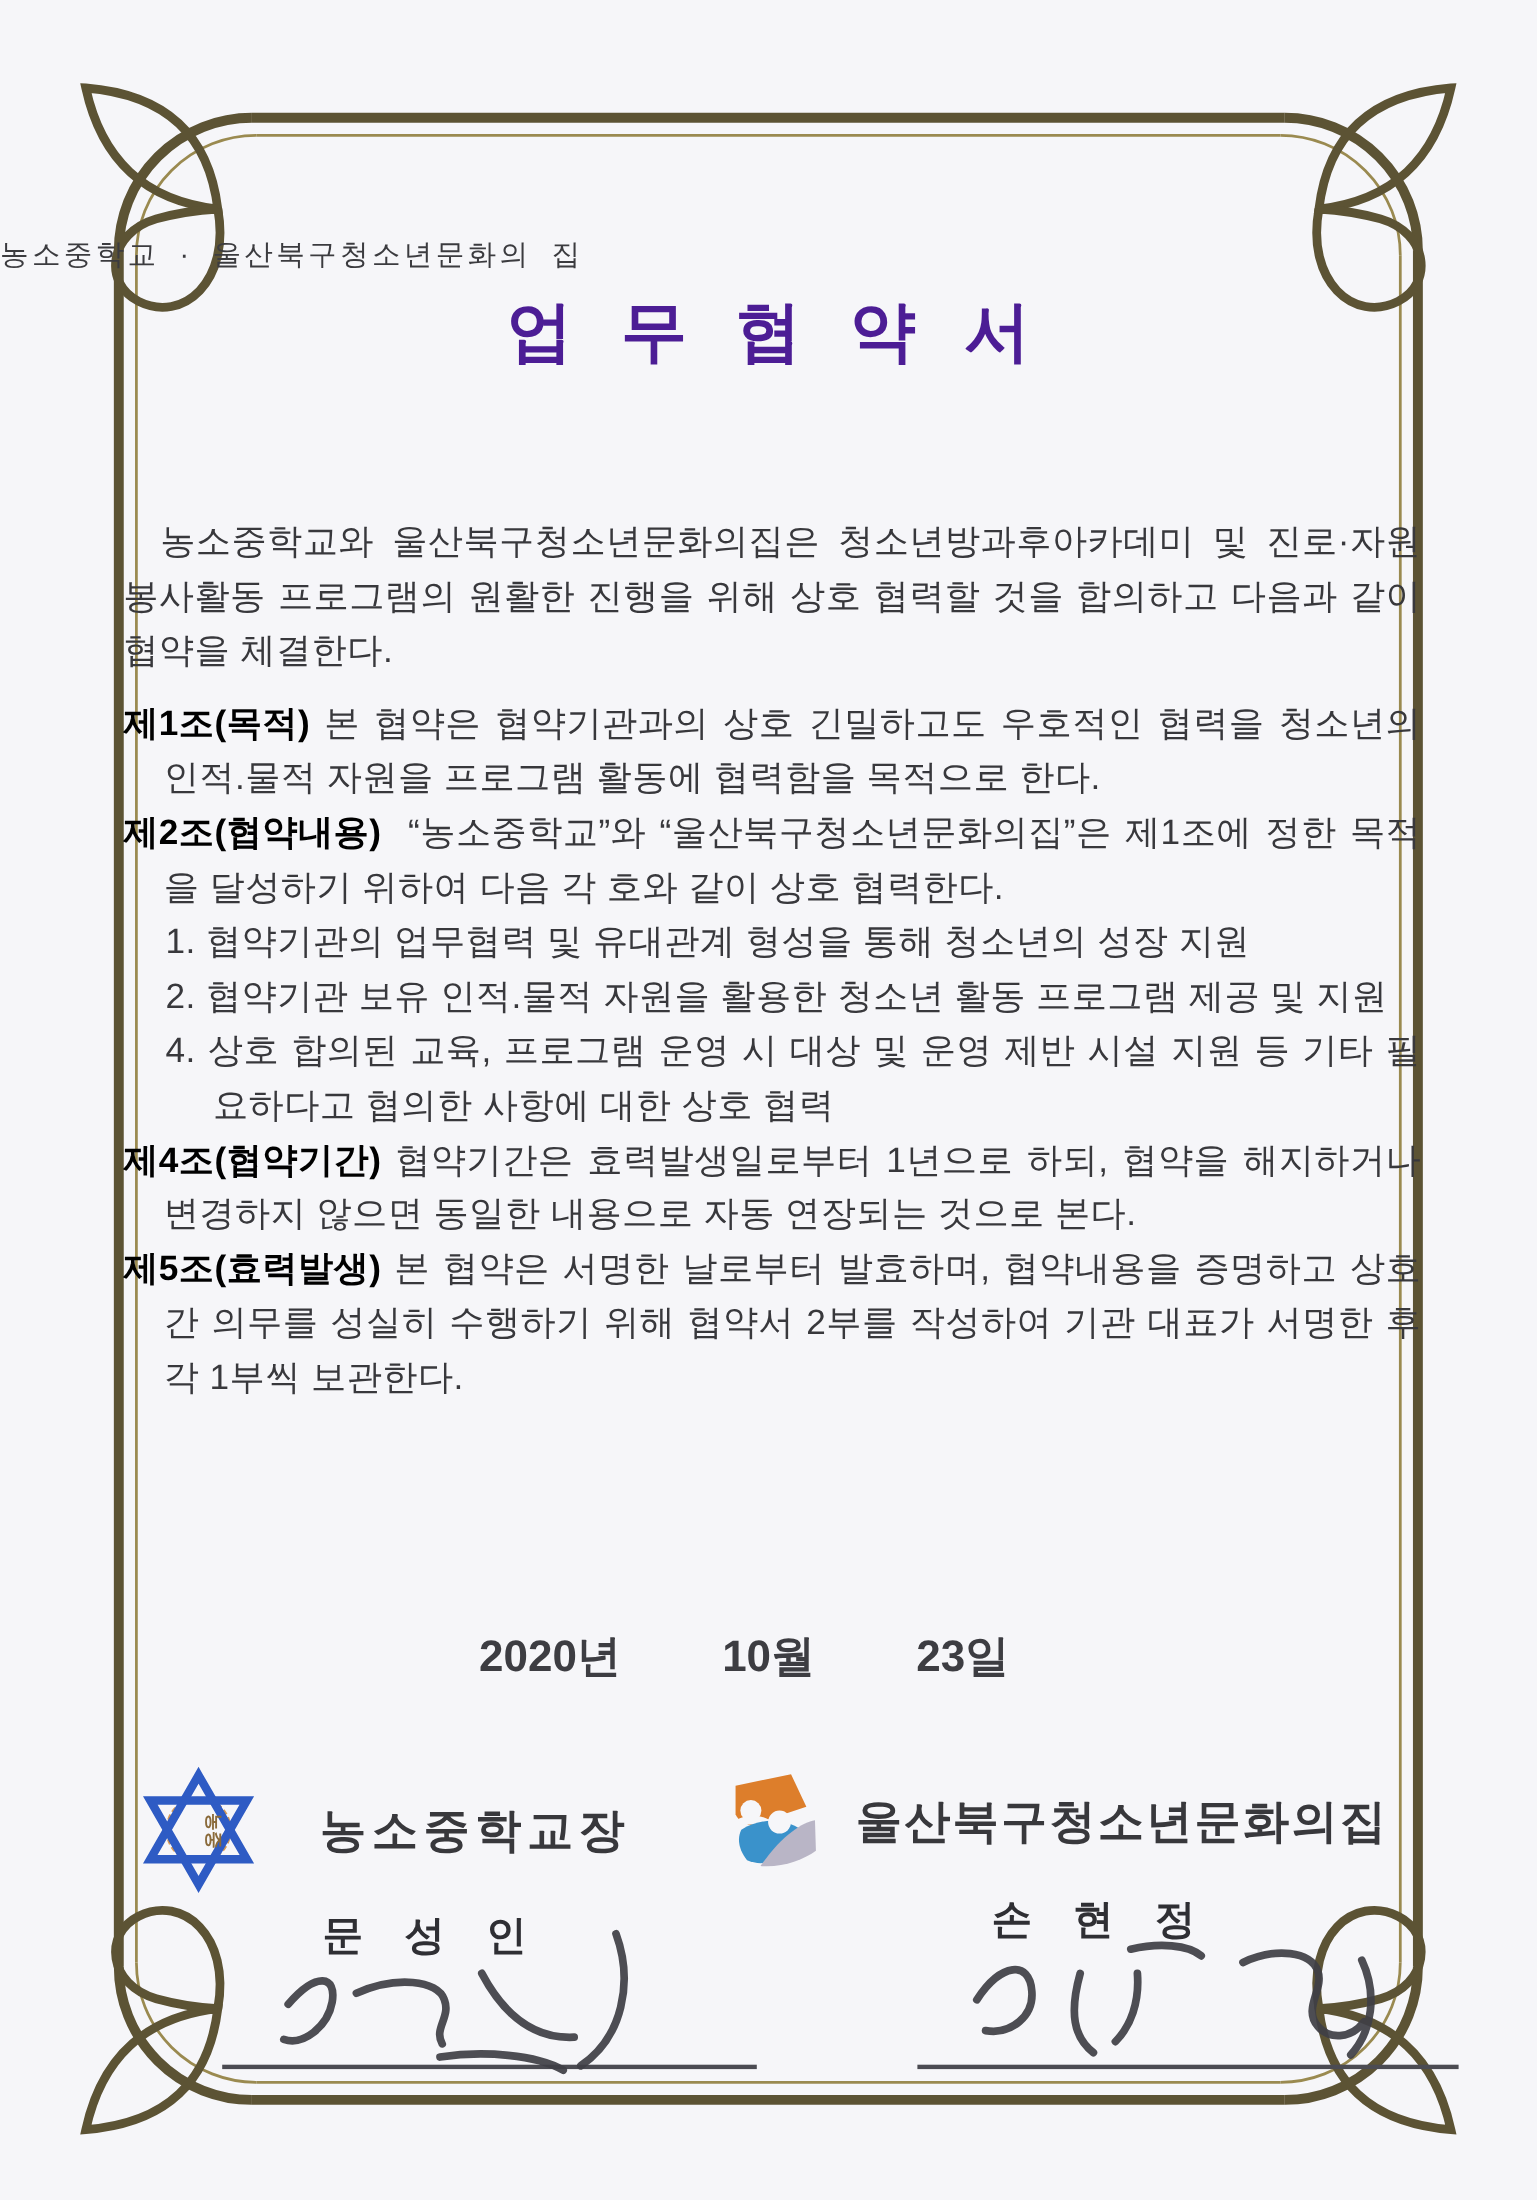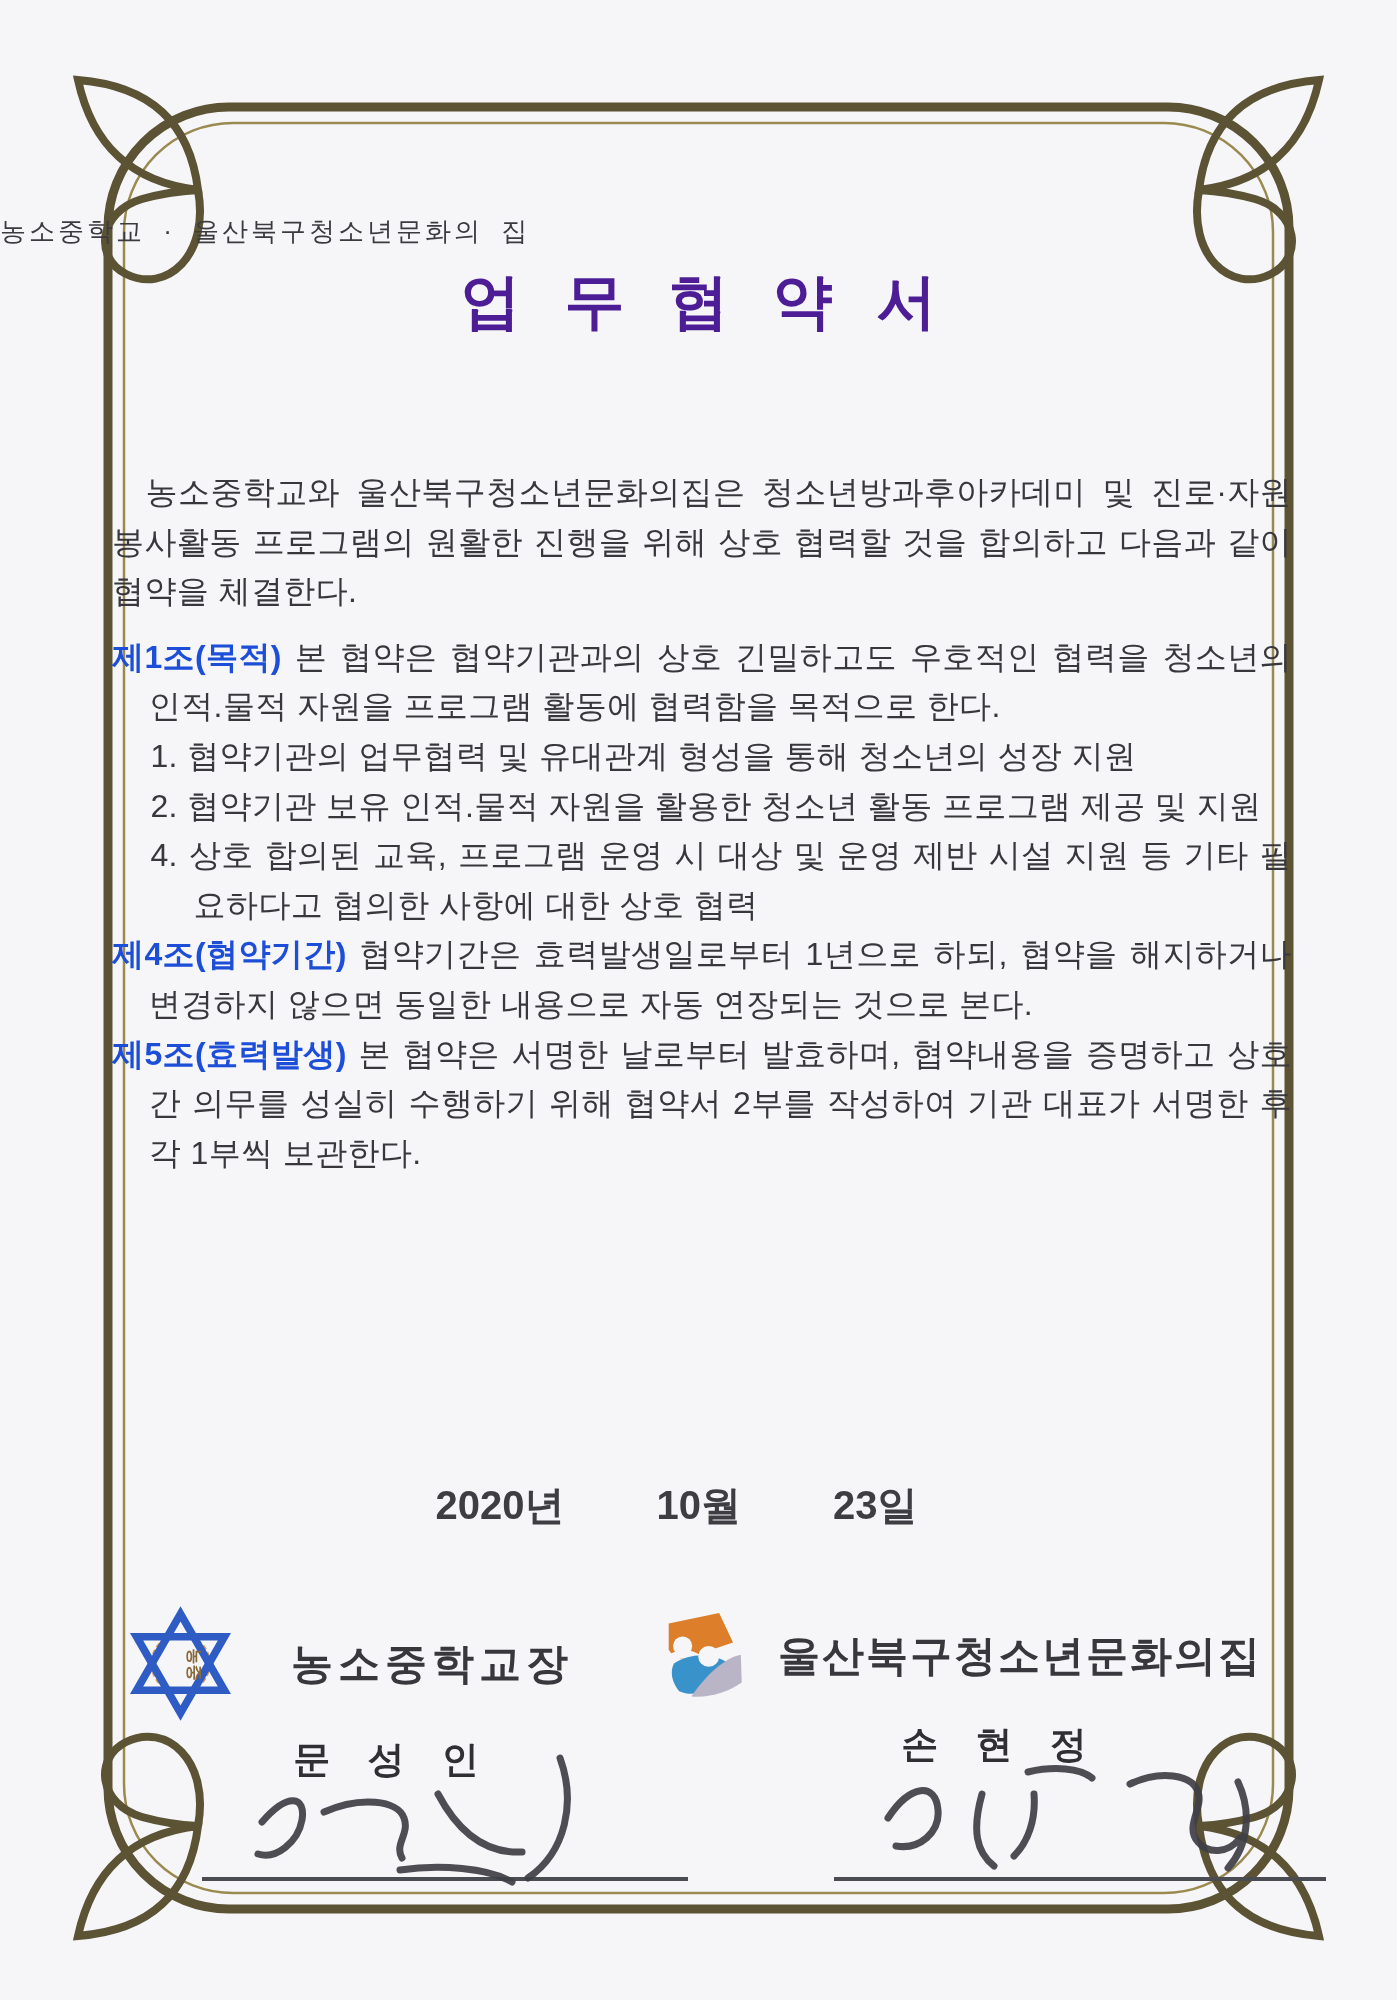--- a/index.html
+++ b/index.html
@@ -22,21 +22,21 @@
     text-align:center;font-size:60px;font-weight:700;
     letter-spacing:44px;text-indent:44px;color:#4c1d95;
   }
   .body-text{
     position:absolute;top:468px;left:112px;width:1180px;
     font-size:32px;line-height:1.55;letter-spacing:.4px;
     text-align:justify;color:#38383c;
   }
   .intro{margin:0 0 16px 0;text-indent:1.05em;}
   .article{margin:0;padding-left:1.15em;text-indent:-1.15em;}
-  .article .alabel{font-weight:700;color:#1d4ed8;}
+  .article .alabel{font-weight:700;color:#000000;}
   .item{margin:0 0 0 1.2em;padding-left:1.35em;text-indent:-1.35em;}
 
   .date-row{
     position:absolute;top:1478px;left:0;width:100%;
     display:flex;justify-content:center;gap:92px;
     font-size:40px;font-weight:700;color:#3d3d42;
     transform:translateX(-22px);
   }
 
   .sig-col{position:absolute;top:1606px;}
@@ -94,20 +94,21 @@
   </svg>
 
   <div class="subtitle">농소중학교 · 울산북구청소년문화의 집</div>
   <h1 class="title">업무협약서</h1>
 
   <div class="body-text">
     <p class="intro">농소중학교와 울산북구청소년문화의집은 청소년방과후아카데미 및 진로·자원봉사활동 프로그램의 원활한 진행을 위해 상호 협력할 것을 합의하고 다음과 같이 협약을 체결한다.</p>
 
     <p class="article"><span class="alabel">제1조(목적)</span> <span>본 협약은 협약기관과의 상호 긴밀하고도 우호적인 협력을 청소년의 인적.물적 자원을 프로그램 활동에 협력함을 목적으로 한다.</span></p>
 
+    <p class="article"><span class="alabel">제2조(협약내용)</span>&nbsp;&nbsp;<span>“농소중학교”와 “울산북구청소년문화의집”은 제1조에 정한 목적을 달성하기 위하여 다음 각 호와 같이 상호 협력한다.</span></p>
     <p class="item">1. 협약기관의 업무협력 및 유대관계 형성을 통해 청소년의 성장 지원</p>
     <p class="item">2. 협약기관 보유 인적.물적 자원을 활용한 청소년 활동 프로그램 제공 및 지원</p>
     <p class="item">4. 상호 합의된 교육, 프로그램 운영 시 대상 및 운영 제반 시설 지원 등 기타 필요하다고 협의한 사항에 대한 상호 협력</p>
 
 
     <p class="article"><span class="alabel">제4조(협약기간)</span> <span>협약기간은 효력발생일로부터 1년으로 하되, 협약을 해지하거나 변경하지 않으면 동일한 내용으로 자동 연장되는 것으로 본다.</span></p>
 
     <p class="article"><span class="alabel">제5조(효력발생)</span> <span>본 협약은 서명한 날로부터 발효하며, 협약내용을 증명하고 상호간 의무를 성실히 수행하기 위해 협약서 2부를 작성하여 기관 대표가 서명한 후 각 1부씩 보관한다.</span></p>
   </div>
 

